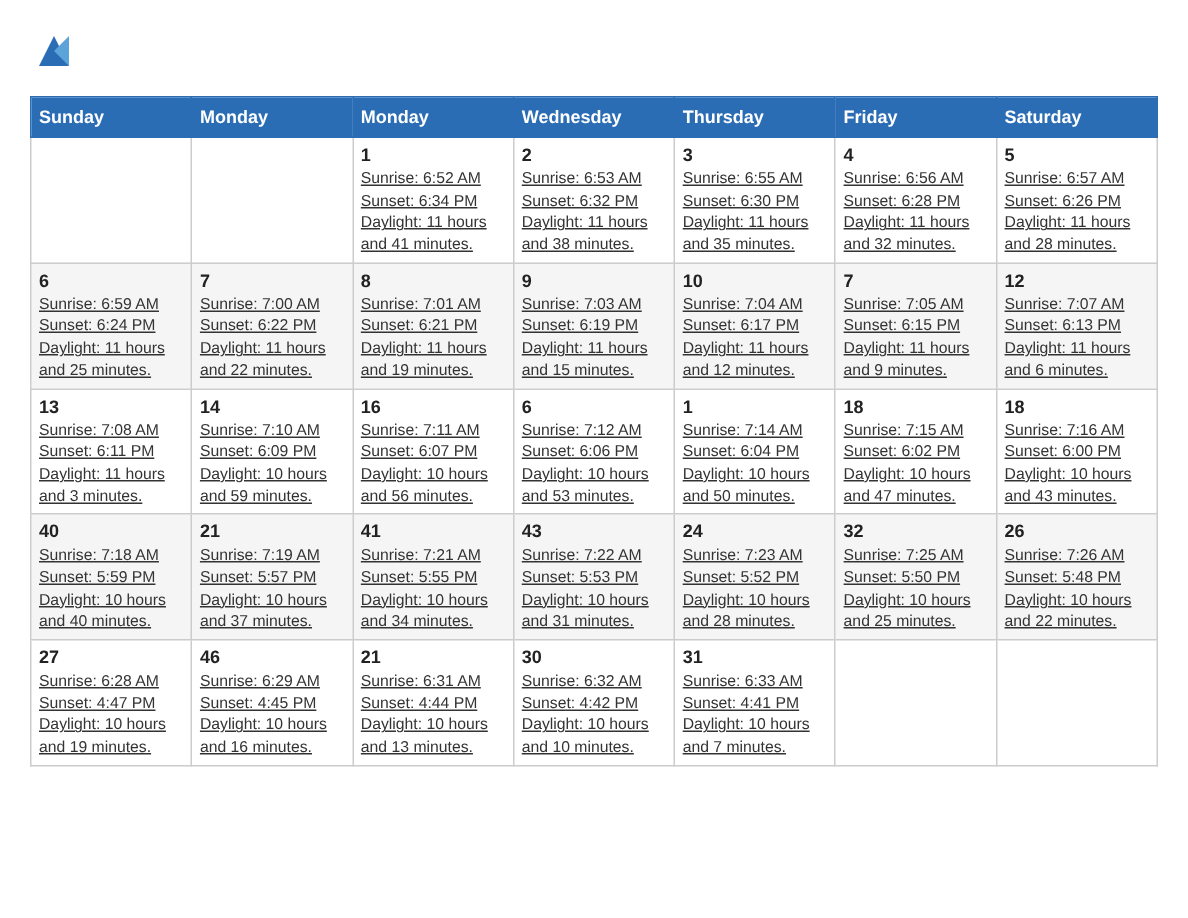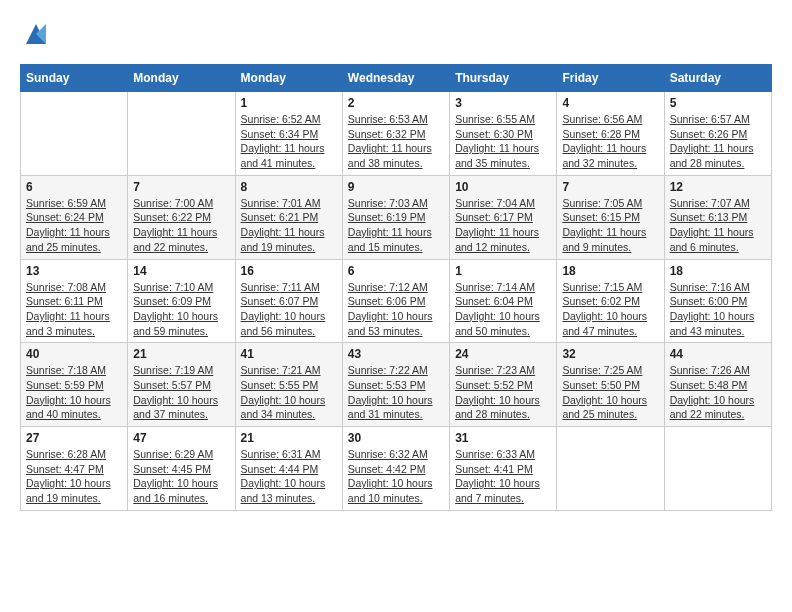--- a/index.html
+++ b/index.html
@@ -217,31 +217,31 @@
         </td>
         <td>
           <div class="day-number">24</div>
           <div class="day-info">Sunrise: 7:23 AM<br>Sunset: 5:52 PM<br>Daylight: 10 hours and 28 minutes.</div>
         </td>
         <td>
           <div class="day-number">32</div>
           <div class="day-info">Sunrise: 7:25 AM<br>Sunset: 5:50 PM<br>Daylight: 10 hours and 25 minutes.</div>
         </td>
         <td>
-          <div class="day-number">44</div>
+          <div class="day-number">26</div>
           <div class="day-info">Sunrise: 7:26 AM<br>Sunset: 5:48 PM<br>Daylight: 10 hours and 22 minutes.</div>
         </td>
       </tr>
       <tr>
         <td>
           <div class="day-number">27</div>
           <div class="day-info">Sunrise: 6:28 AM<br>Sunset: 4:47 PM<br>Daylight: 10 hours and 19 minutes.</div>
         </td>
         <td>
-          <div class="day-number">47</div>
+          <div class="day-number">46</div>
           <div class="day-info">Sunrise: 6:29 AM<br>Sunset: 4:45 PM<br>Daylight: 10 hours and 16 minutes.</div>
         </td>
         <td>
           <div class="day-number">21</div>
           <div class="day-info">Sunrise: 6:31 AM<br>Sunset: 4:44 PM<br>Daylight: 10 hours and 13 minutes.</div>
         </td>
         <td>
           <div class="day-number">30</div>
           <div class="day-info">Sunrise: 6:32 AM<br>Sunset: 4:42 PM<br>Daylight: 10 hours and 10 minutes.</div>
         </td>

